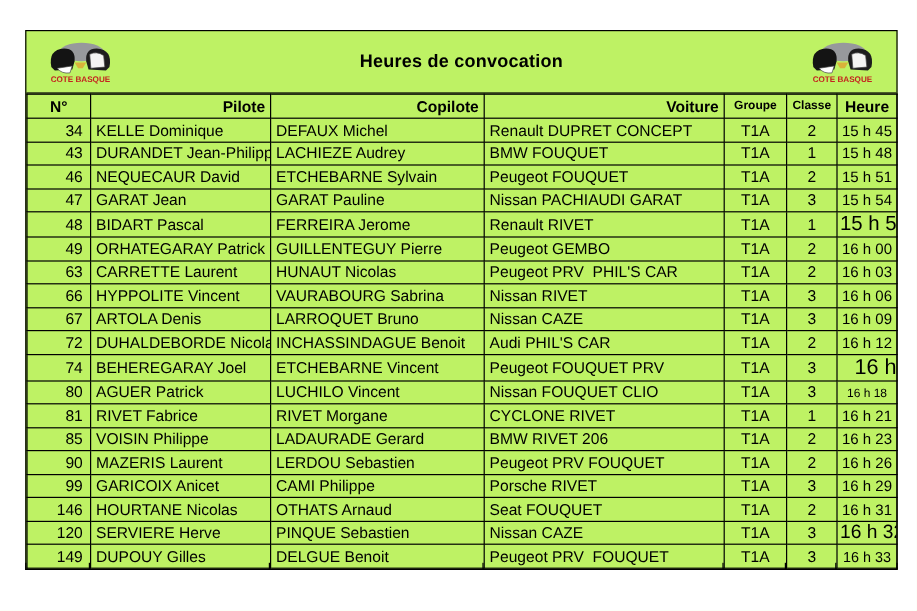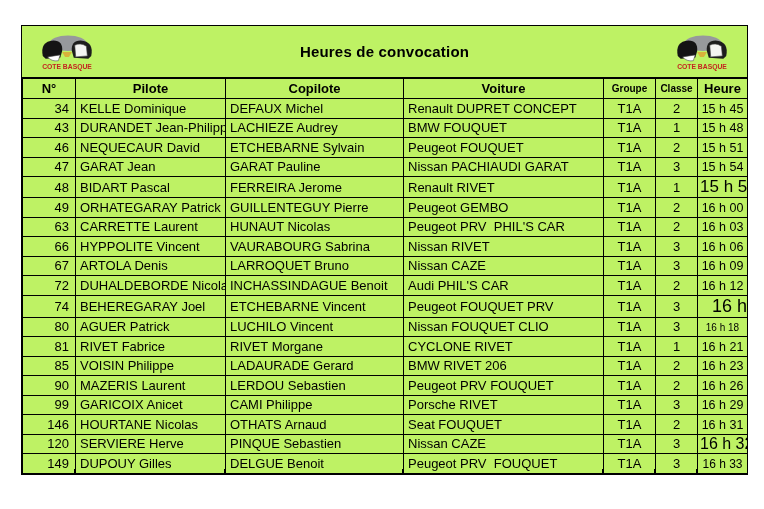--- a/index.html
+++ b/index.html
@@ -32,21 +32,21 @@
   col.c-pilote{width:150px;}
   col.c-copilote{width:178px;}
   col.c-voiture{width:200px;}
   col.c-groupe{width:52px;}
   col.c-classe{width:42px;}
   col.c-heure{width:50px;}
   th,td{
     border:1px solid #000;overflow:hidden;white-space:nowrap;
     padding:0 4px;box-sizing:border-box;vertical-align:middle;
   }
-  th{height:20px;font-weight:bold;text-align:center;font-size:13px;}
+  th{height:20px;font-weight:bold;text-align:right;font-size:13px;}
   th.h-num{text-align:center;padding:0;}
   th.h-groupe,th.h-classe{font-size:10px;text-align:center;padding:0;}
   th.h-heure{font-weight:700;text-align:center;padding:0;}
   td{height:19.5px;}
   td.col-num{text-align:right;padding-right:6px;}
   td.col-groupe,td.col-classe,td.col-heure{text-align:center;padding:0 2px;}
   .fit{display:inline-block;white-space:pre;max-width:100%;}
   
   #stubs{position:absolute;left:21px;top:469px;width:727px;height:7px;}
   #stubs i{position:absolute;top:0;width:1px;height:6px;background:#000;display:block;}

